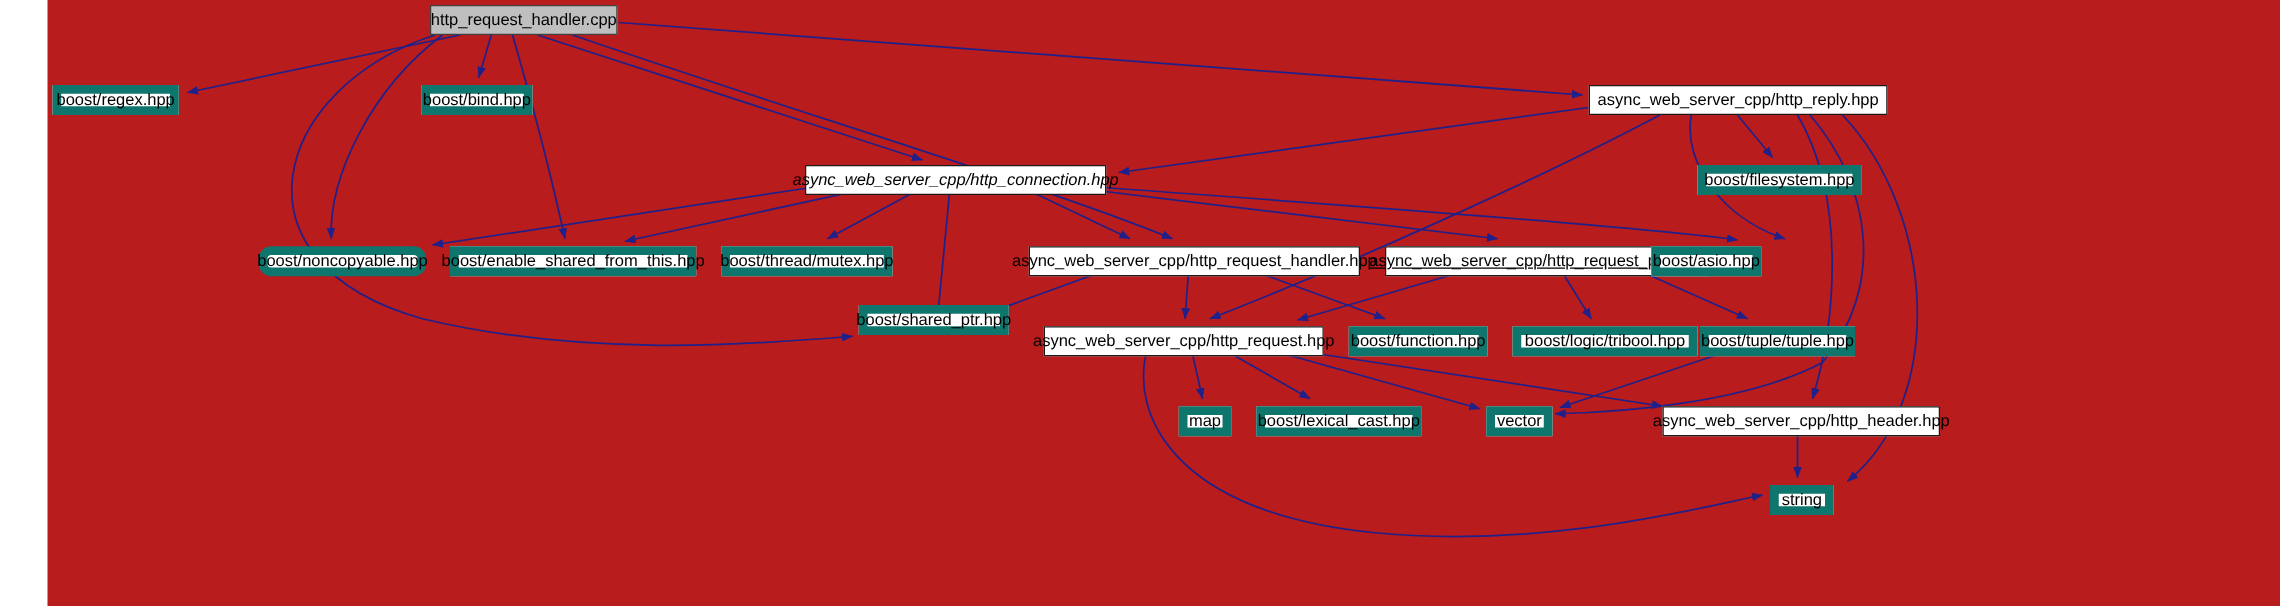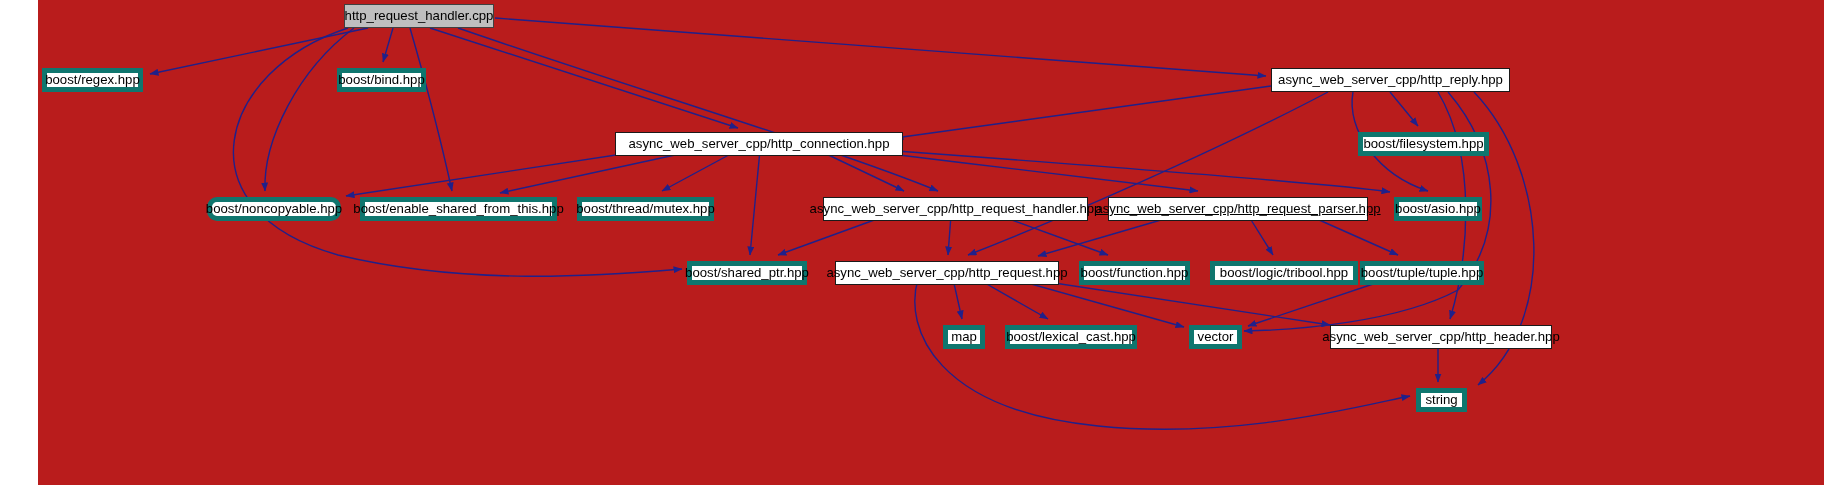--- a/index.html
+++ b/index.html
@@ -30,21 +30,21 @@
     position: absolute;
     box-sizing: border-box;
     display: flex;
     align-items: center;
     justify-content: center;
     white-space: nowrap;
     font-size: 13.2px;
     line-height: 1;
     color: #000000;
     background: #ffffff;
-    border: 5px solid #0f766e;
+    border: 7px solid #0f766e;
     height: 24px;
     padding: 0 7px;
   }
   .node.root {
     background: #bfbfbf;
     border: 1px solid #404040;
   }
   .node.strong {
     border: 1px solid #1a1a1a;
     background: #ffffff;
@@ -140,45 +140,45 @@
   </div>
   <div class="node" style="left:4px; top:68px; width:101px;">
     <span>boost/regex.hpp</span>
   </div>
   <div class="node" style="left:299px; top:68px; width:89px;">
     <span>boost/bind.hpp</span>
   </div>
   <div class="node strong" style="left:1233px; top:68px; width:239px;">
     <span>async_web_server_cpp/http_reply.hpp</span>
   </div>
-  <div class="node strong" style="left:577px; top:132px; width:288px;">
+  <div class="node strong" style="left:606px; top:132px; width:241px;font-style:italic;">
     <span>async_web_server_cpp/http_connection.hpp</span>
   </div>
   <div class="node" style="left:1320px; top:132px; width:131px;">
     <span>boost/filesystem.hpp</span>
   </div>
   <div class="node" style="left:169px; top:197px; width:134px;border-radius:10px;">
     <span>boost/noncopyable.hpp</span>
   </div>
   <div class="node" style="left:322px; top:197px; width:197px;">
     <span>boost/enable_shared_from_this.hpp</span>
   </div>
   <div class="node" style="left:539px; top:197px; width:137px;">
     <span>boost/thread/mutex.hpp</span>
   </div>
   <div class="node strong" style="left:785px; top:197px; width:265px;">
     <span>async_web_server_cpp/http_request_handler.hpp</span>
   </div>
   <div class="node strong" style="left:1070px; top:197px; width:260px;text-decoration:underline;">
     <span>async_web_server_cpp/http_request_parser.hpp</span>
   </div>
-  <div class="node" style="left:1356px; top:197px; width:88px;">
+  <div class="node" style="left:1283px; top:197px; width:88px;">
     <span>boost/asio.hpp</span>
   </div>
-  <div class="node" style="left:649px; top:261px; width:120px;">
+  <div class="node" style="left:649px; top:244px; width:120px;">
     <span>boost/shared_ptr.hpp</span>
   </div>
   <div class="node strong" style="left:797px; top:261px; width:224px;">
     <span>async_web_server_cpp/http_request.hpp</span>
   </div>
   <div class="node" style="left:1041px; top:261px; width:111px;">
     <span>boost/function.hpp</span>
   </div>
   <div class="node" style="left:1172px; top:261px; width:148px;">
     <span>boost/logic/tribool.hpp</span>

